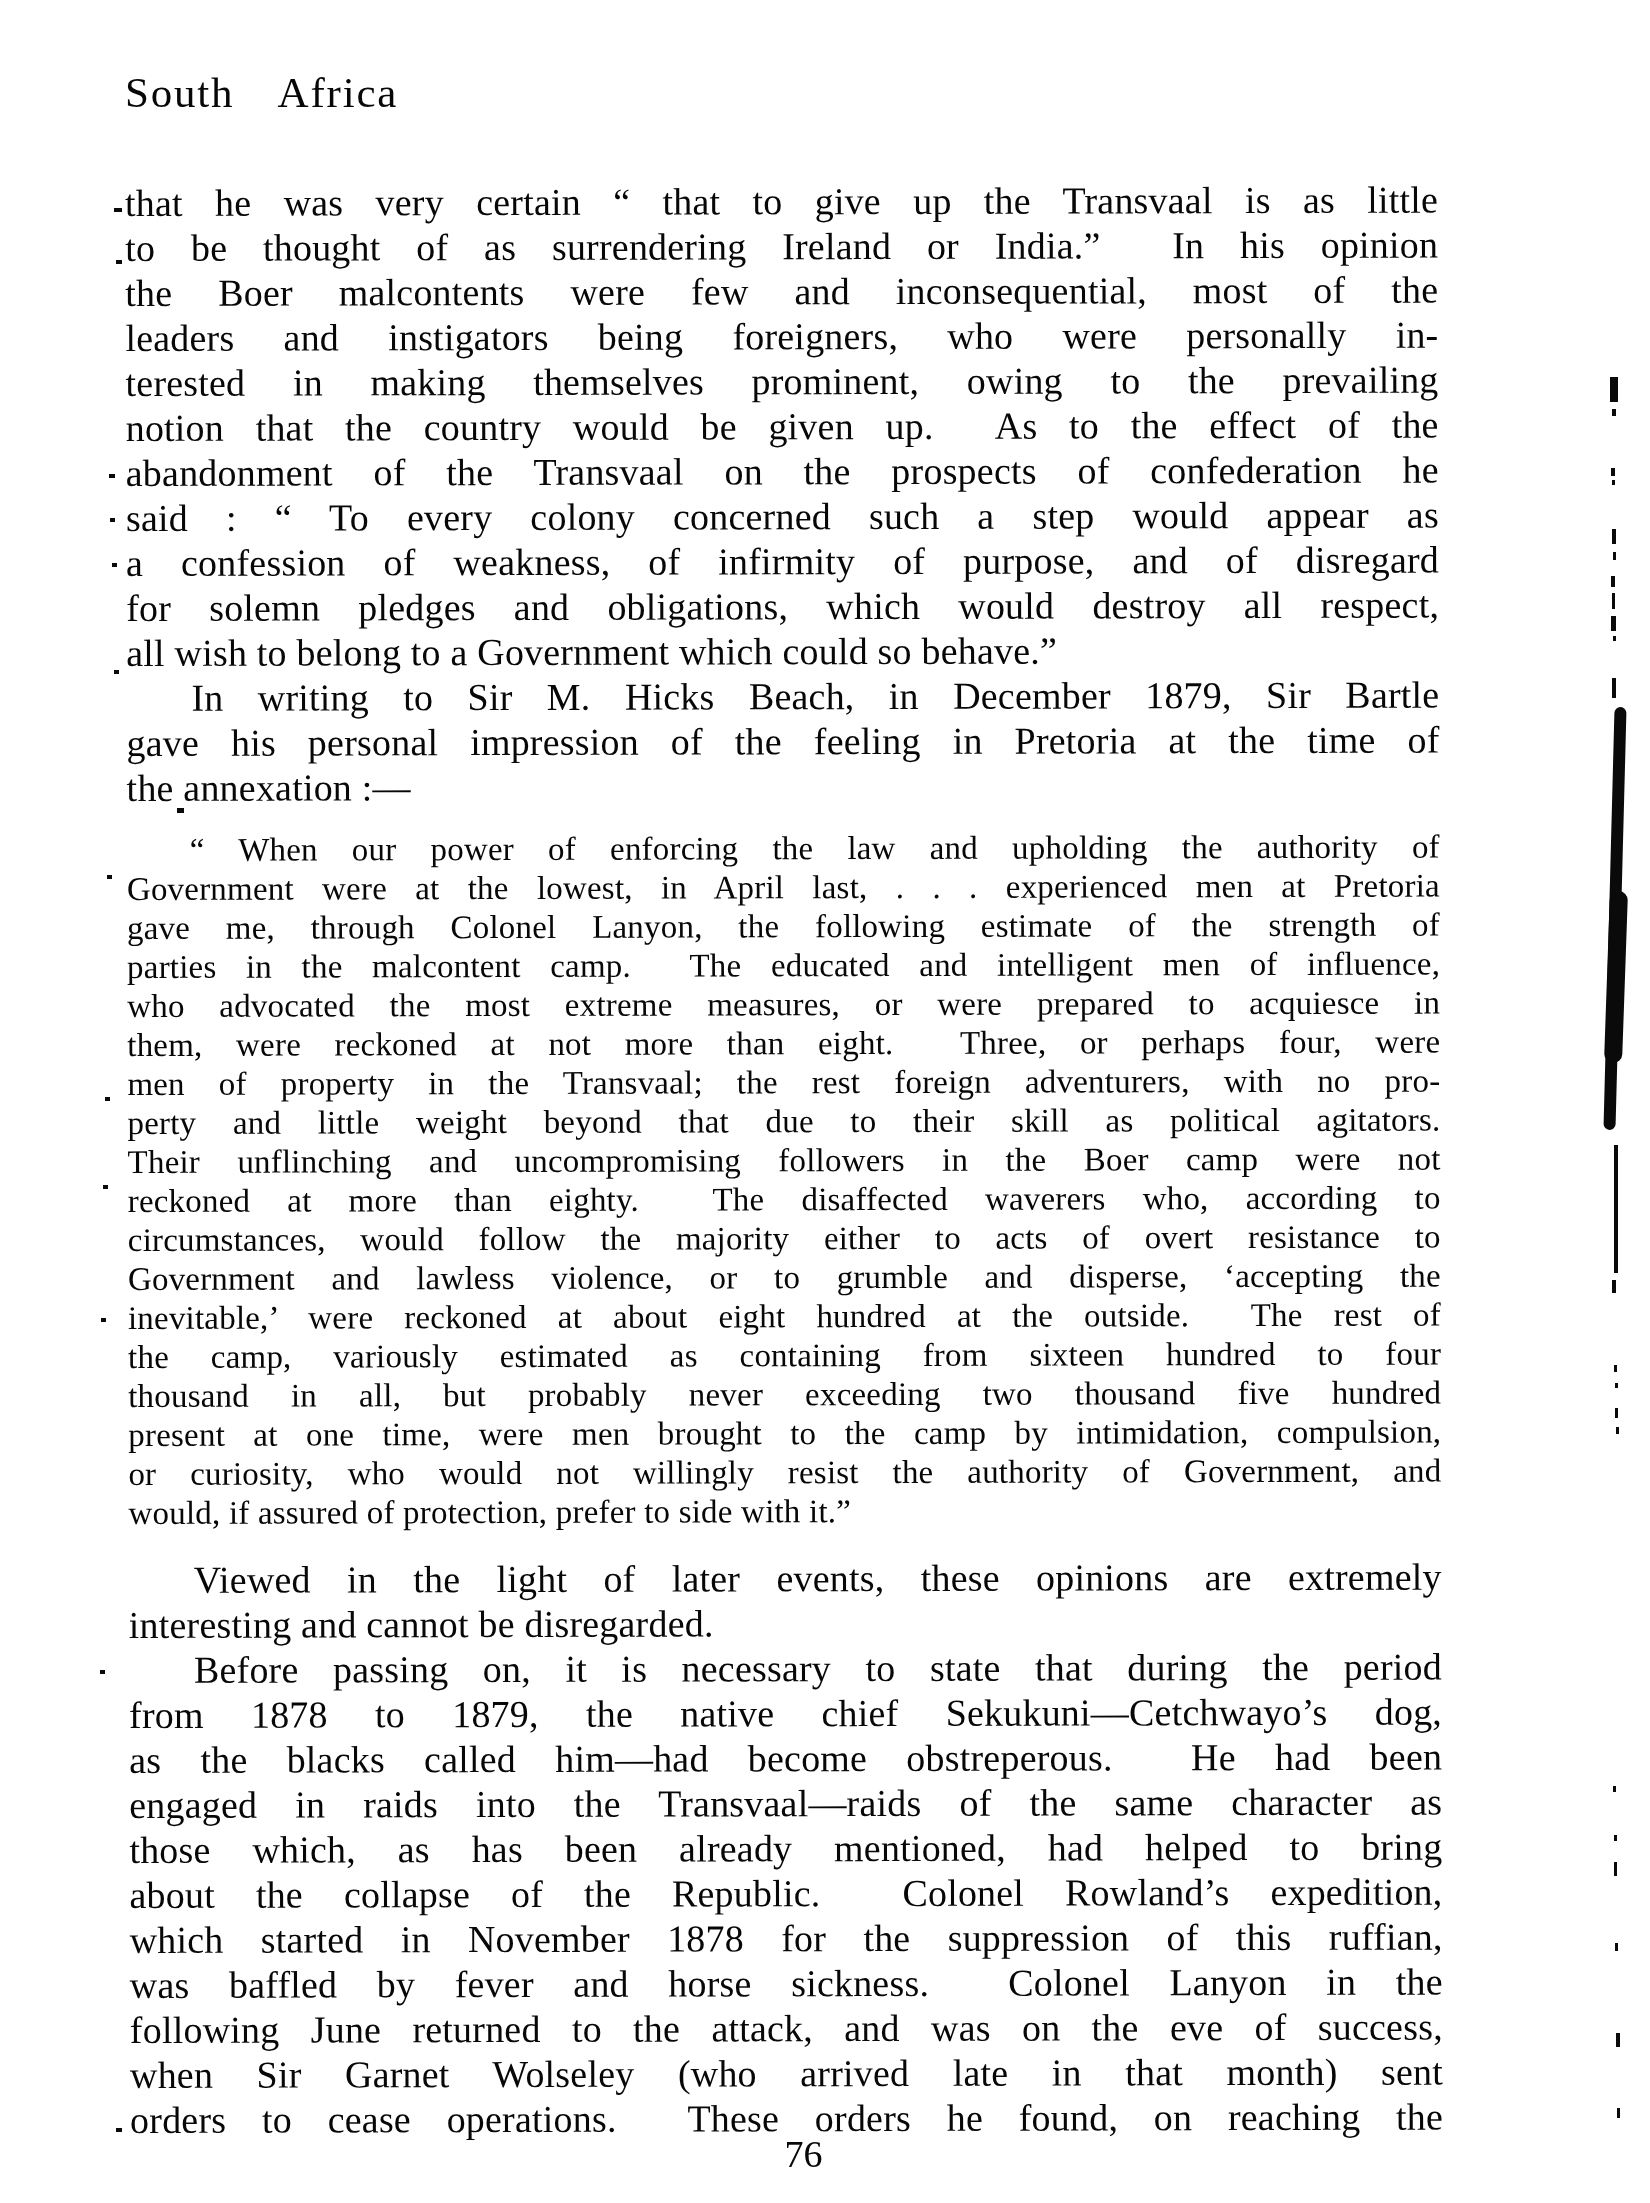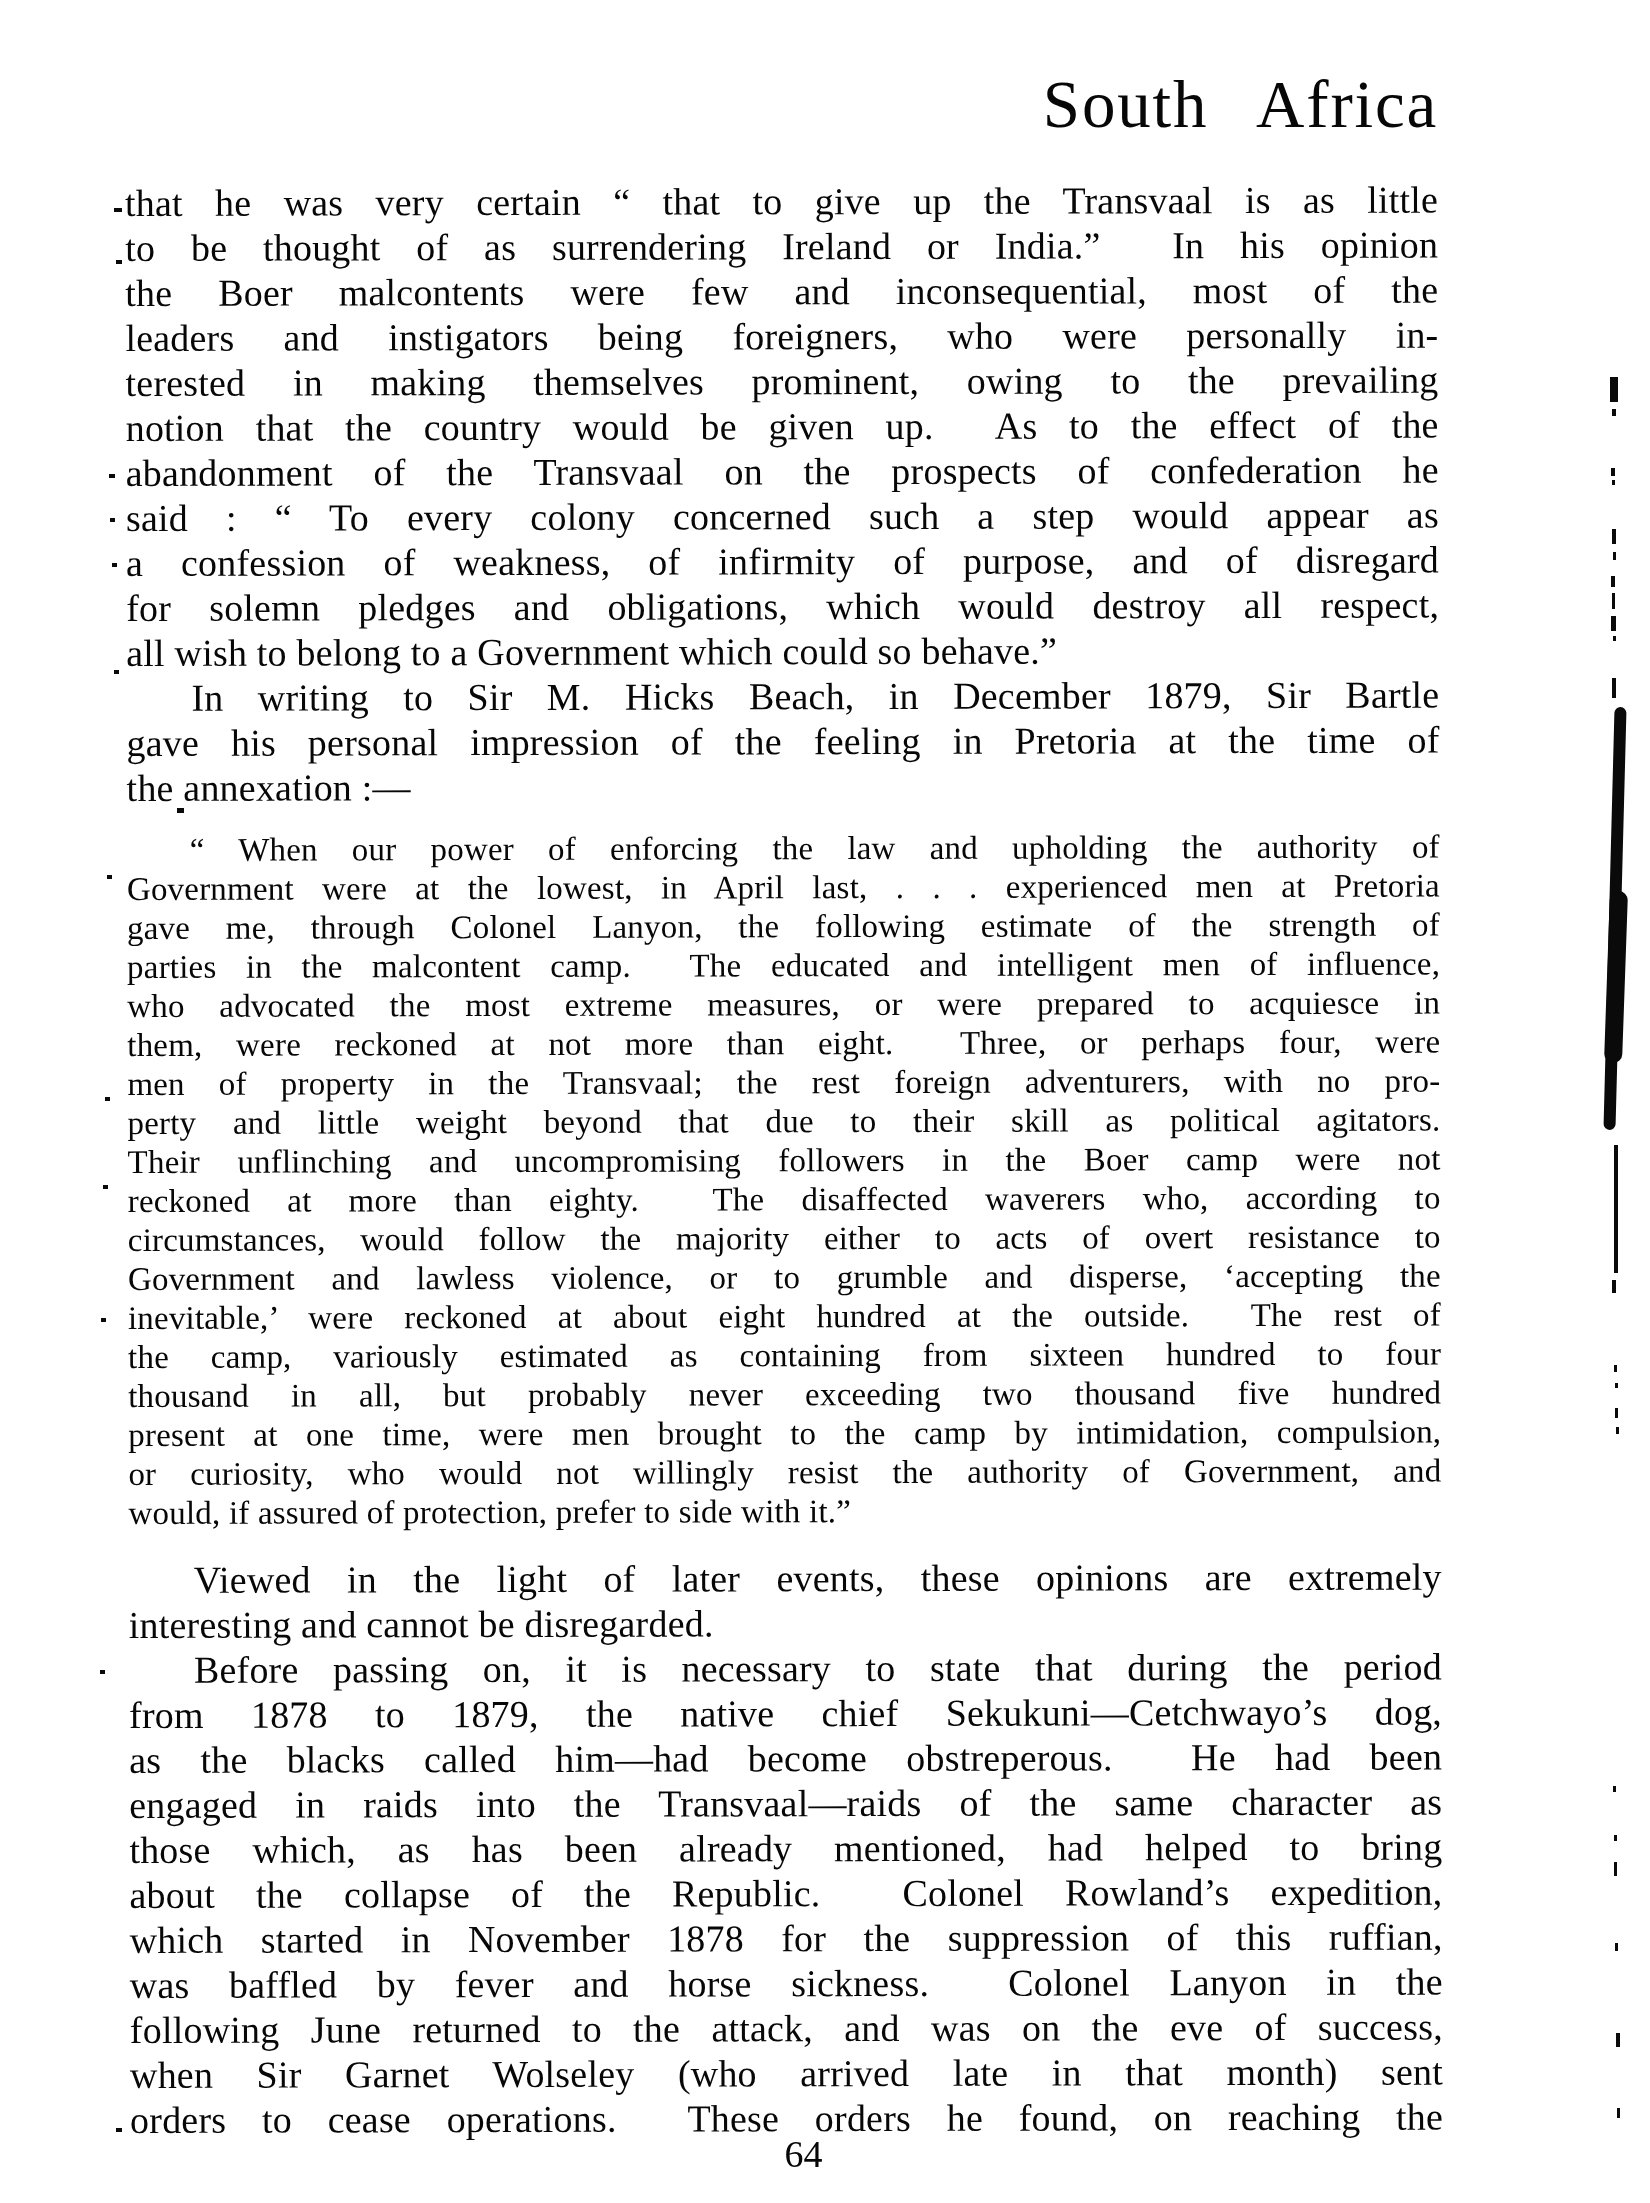--- a/index.html
+++ b/index.html
@@ -11,22 +11,22 @@
   .page {
     position: relative;
     width: 1651px; height: 2204px;
     background: #ffffff;
     color: #070707;
     font-family: "Liberation Serif", "DejaVu Serif", serif;
   }
   .title {
     position: absolute;
     top: 71px; left: 125px; width: 1313px;
-    text-align: right;
-    font-size: 67px;
+    text-align: left;
+    font-size: 43px;
     line-height: 1;
     letter-spacing: 1.8px;
     word-spacing: 33px;
     white-space: pre;
   }
   .text-body {
     position: absolute;
     left: 125px; top: 181px; width: 1313px;
     transform: rotate(-0.15deg);
     transform-origin: left top;
@@ -116,21 +116,21 @@
         <div class="line">engaged in raids into the Transvaal—raids of the same character as</div>
         <div class="line">those which, as has been already mentioned, had helped to bring</div>
         <div class="line">about the collapse of the Republic.  Colonel Rowland’s expedition,</div>
         <div class="line">which started in November 1878 for the suppression of this ruffian,</div>
         <div class="line">was baffled by fever and horse sickness.  Colonel Lanyon in the</div>
         <div class="line">following June returned to the attack, and was on the eve of success,</div>
         <div class="line">when Sir Garnet Wolseley (who arrived late in that month) sent</div>
         <div class="line">orders to cease operations.  These orders he found, on reaching the</div>
       </div>
     </div>
-  <div class="page-number">64</div>
+  <div class="page-number">76</div>
 <div class="artifact" style="left: 1610px; top: 377px; width: 8.1px; height: 25px;"></div>
     <div class="artifact" style="left: 1612px; top: 409px; width: 3.6px; height: 7.2px;"></div>
     <div class="artifact" style="left: 1611px; top: 468px; width: 3.6px; height: 8.1px;"></div>
     <div class="artifact" style="left: 1612px; top: 480px; width: 2.7px; height: 5.4px;"></div>
     <div class="artifact" style="left: 1612px; top: 529px; width: 3.6px; height: 14.5px;"></div>
     <div class="artifact" style="left: 1613px; top: 552px; width: 2.7px; height: 8.1px;"></div>
     <div class="artifact" style="left: 1611px; top: 576px; width: 3.6px; height: 11px;"></div>
     <div class="artifact" style="left: 1612px; top: 593px; width: 2.7px; height: 16.3px;"></div>
     <div class="artifact" style="left: 1611px; top: 616px; width: 4.5px; height: 15.4px;"></div>
     <div class="artifact" style="left: 1613px; top: 636px; width: 2.7px; height: 4.5px;"></div>

